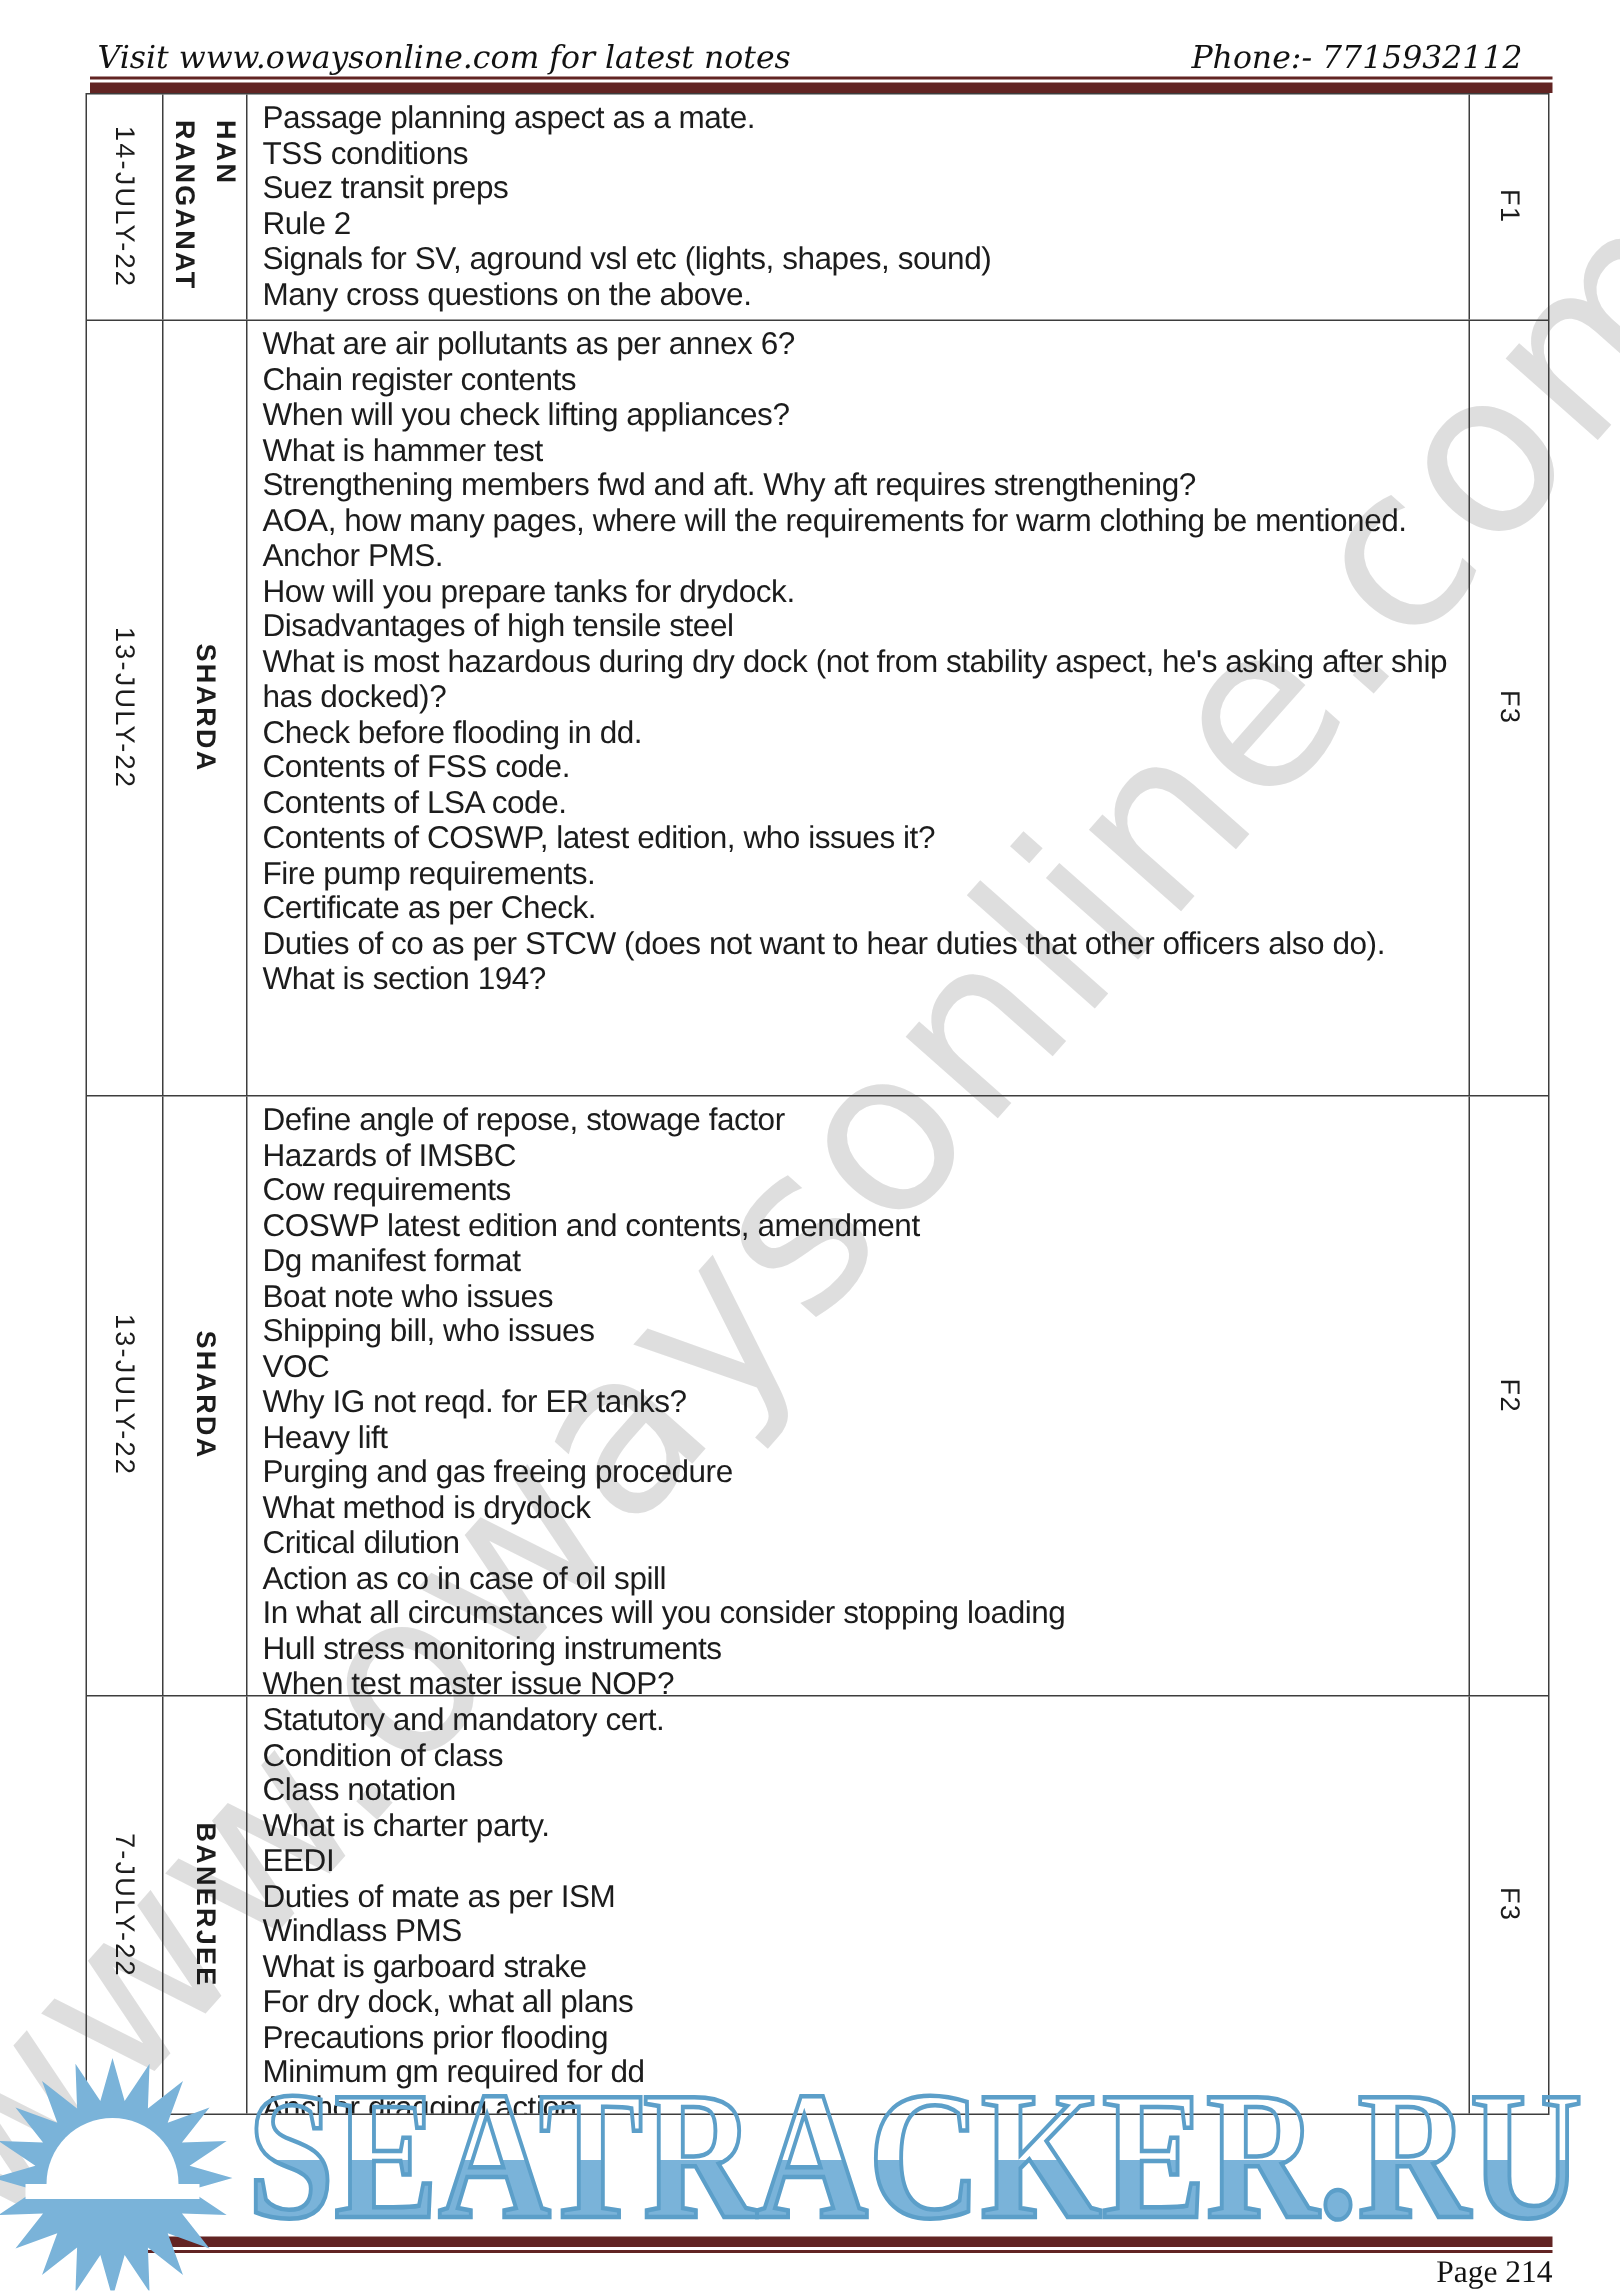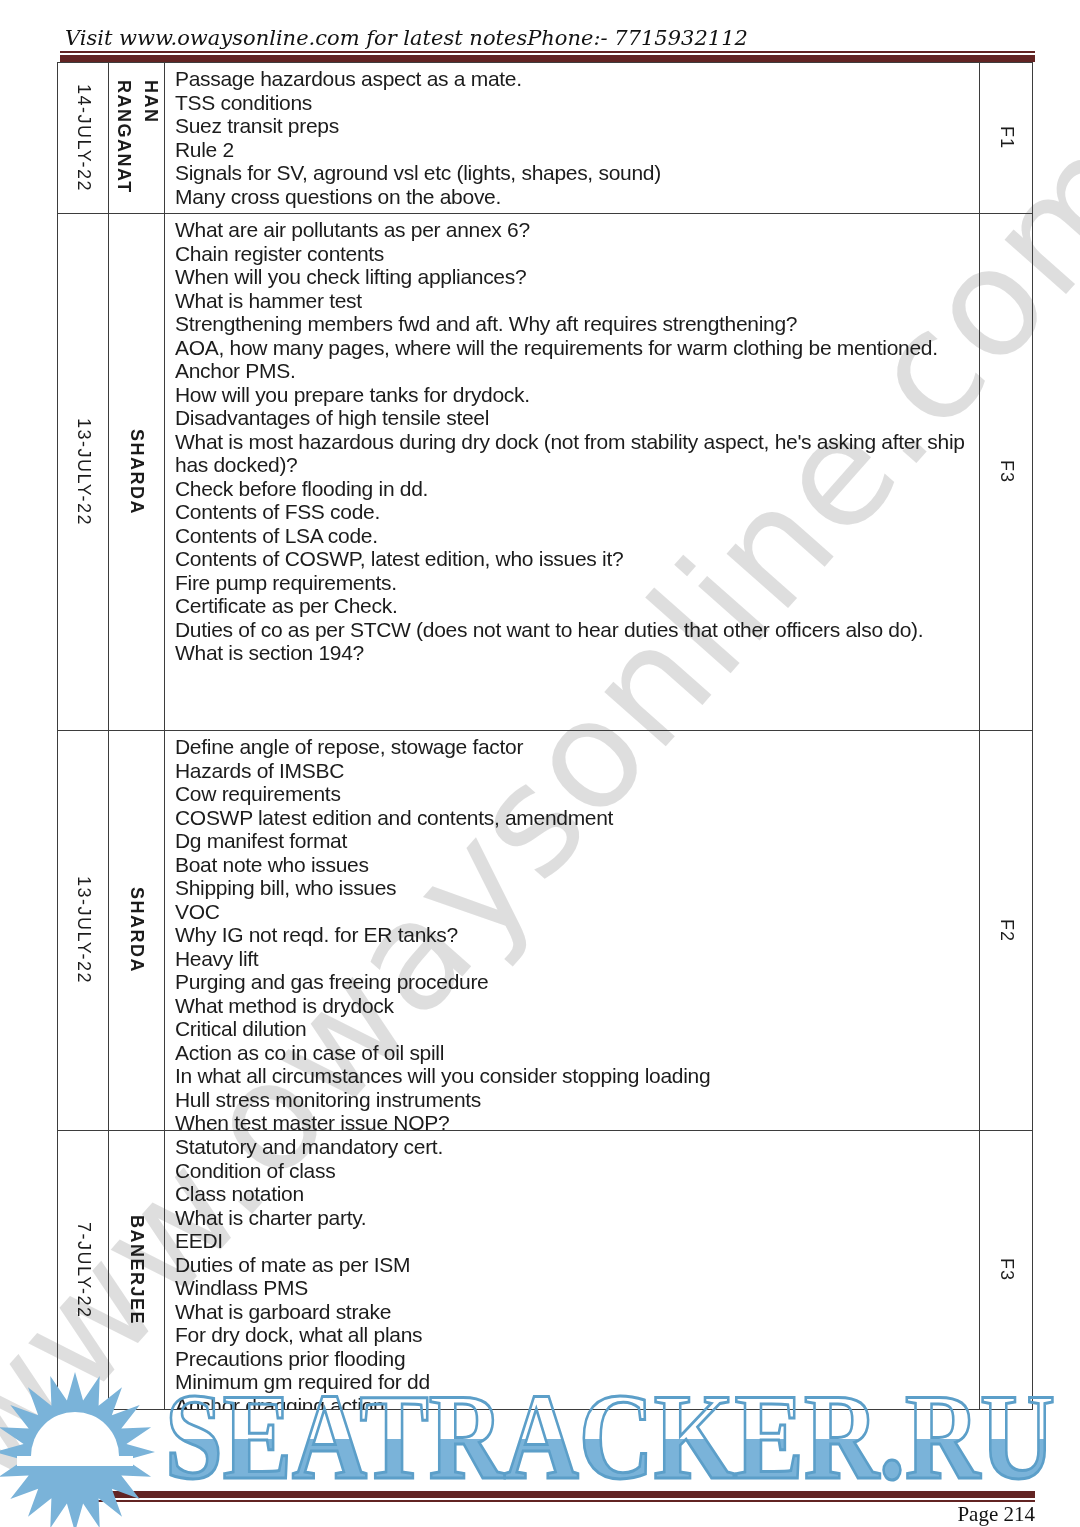--- a/index.html
+++ b/index.html
@@ -10,21 +10,21 @@
   
   .wm-diagonal{
     position:absolute;left:540px;top:810px;z-index:1;
     transform:translate(-50%,-50%) rotate(-48.5deg);
     font-family:"DejaVu Sans",sans-serif;font-size:150px;font-weight:400;
     color:rgba(201,201,201,0.62);white-space:nowrap;letter-spacing:2px;
   }
   
   .page-header{
     position:absolute;left:65px;top:26px;width:950px;z-index:2;
-    display:flex;
+    display:flex;justify-content:space-between;
     font-family:"DejaVu Serif","Liberation Serif",serif;font-style:italic;
     font-size:21px;color:#121212;
   }
   .header-rule{position:absolute;left:60px;top:51px;width:975px;z-index:2;}
   .header-rule .thin{height:0;border-top:2px solid #622423;}
   .header-rule .thick{margin-top:2px;height:7px;background:#622423;}
   
   .exam-table{
     position:absolute;left:57px;top:62px;width:976px;z-index:2;
     border:1px solid #3d3d3d;box-sizing:border-box;
@@ -74,21 +74,21 @@
 <div class="exam-table">
 
   <div class="t-row r1">
     <div class="cell date-cell">
       <span class="v-text">14-JULY-22</span>
     </div>
     <div class="cell name-cell">
       <span class="v-text">RANGANATHAN</span>
     </div>
     <div class="cell q-cell">
-        <div class="q-line">Passage hazardous aspect as a mate.</div>
+        <div class="q-line">Passage planning aspect as a mate.</div>
         <div class="q-line">TSS conditions</div>
         <div class="q-line">Suez transit preps</div>
         <div class="q-line">Rule 2</div>
         <div class="q-line">Signals for SV, aground vsl etc (lights, shapes, sound)</div>
         <div class="q-line">Many cross questions on the above.</div>
       </div>
     <div class="cell f-cell">
       <span class="v-text">F1</span>
     </div>
   </div>

